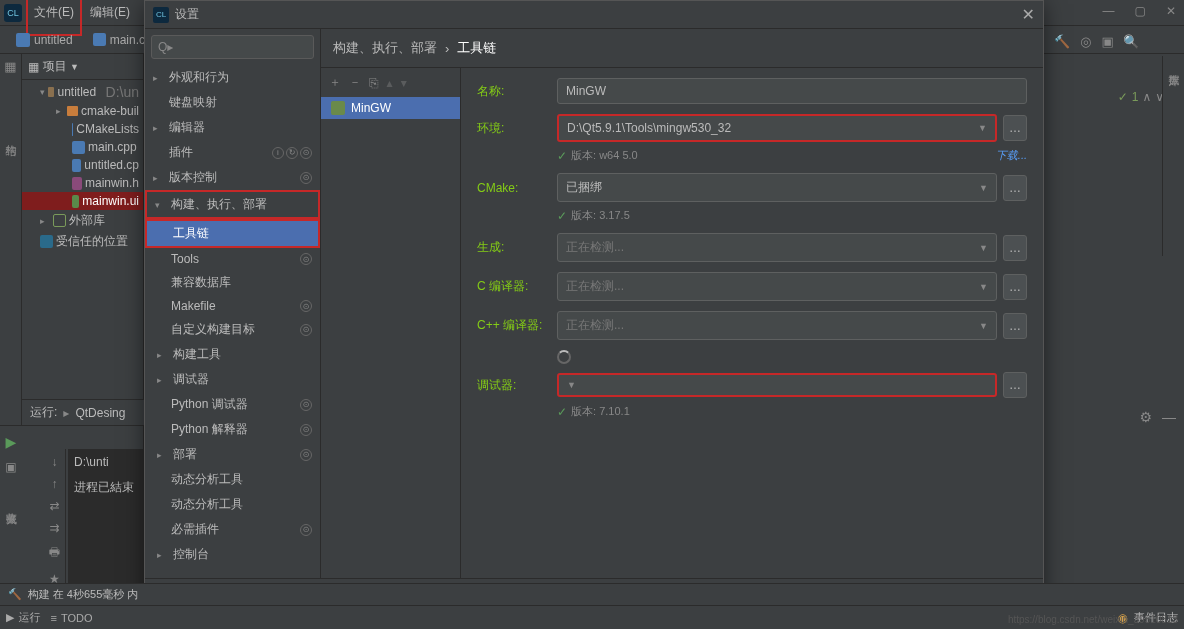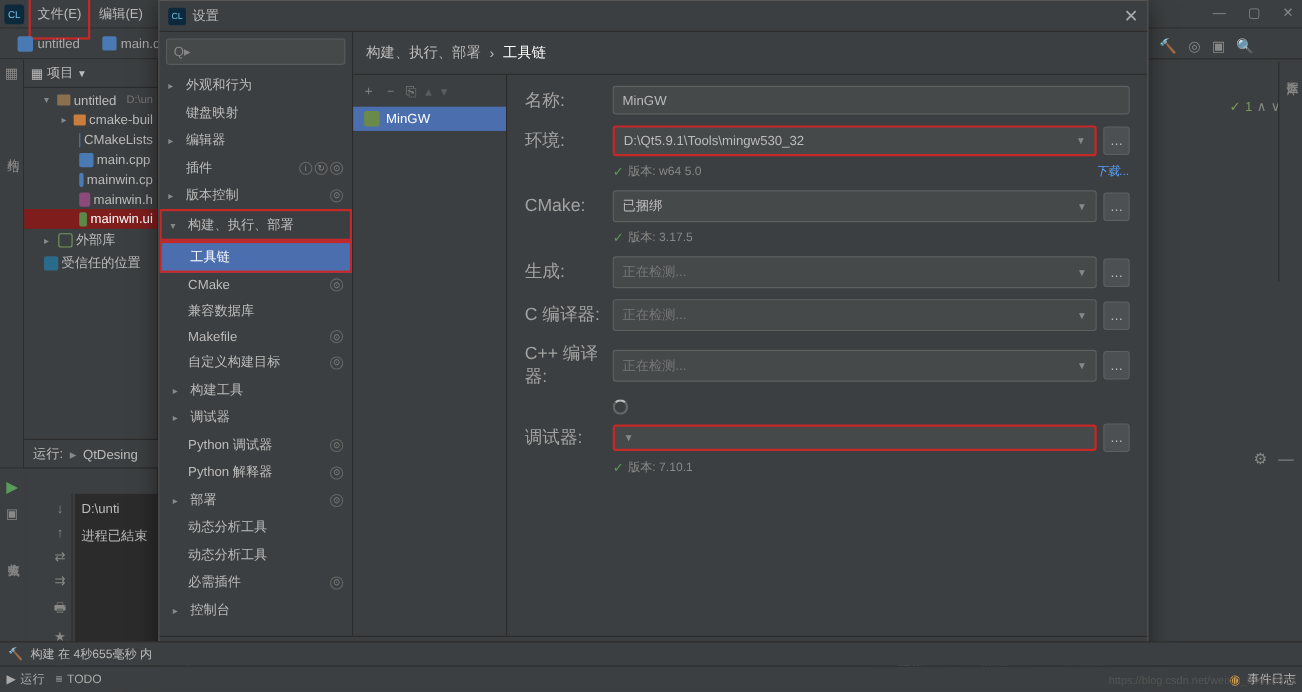--- a/index.html
+++ b/index.html
@@ -64,21 +64,21 @@
 .content-body { display: flex; flex: 1; overflow: hidden; }
 
 .profile-list { width: 140px; border-right: 1px solid #2b2b2b; }
 .profile-toolbar { display: flex; align-items: center; gap: 8px; padding: 6px 8px; color: #888; }
 .profile-item { display: flex; align-items: center; gap: 6px; padding: 4px 10px; }
 .profile-item.selected { background: #4b6eaf; color: #fff; }
 .mingw-icon { width: 14px; height: 14px; background: #6a8a4a; border-radius: 2px; }
 
 .form-area { flex: 1; padding: 10px 16px; overflow-y: auto; }
 .form-row { display: flex; align-items: center; margin-bottom: 10px; }
-.form-label { width: 80px; color: #a3a3a3; font-size: 16px; }
+.form-label { width: 80px; color: #84cc16; font-size: 12px; }
 .form-input { flex: 1; background: #45494a; border: 1px solid #5e6060; border-radius: 3px; padding: 5px 8px; color: #bbb; font-size: 12px; }
 .form-select { flex: 1; background: #45494a; border: 1px solid #5e6060; border-radius: 3px; padding: 5px 8px; color: #bbb; font-size: 12px; display: flex; align-items: center; justify-content: space-between; }
 .form-select.red-box { border: 2px solid #c62828; }
 .select-arrow { font-size: 9px; color: #888; }
 .browse-btn { width: 24px; height: 26px; margin-left: 6px; background: #4c5052; border: 1px solid #5e6060; border-radius: 3px; display: flex; align-items: center; justify-content: center; color: #bbb; font-size: 12px; }
 .check-line { margin-left: 80px; display: flex; align-items: center; gap: 4px; font-size: 11px; color: #888; margin-bottom: 10px; margin-top: -4px; }
 .check-mark { color: #5a9a5a; font-size: 12px; }
 .download-link { margin-left: auto; color: #589df6; cursor: pointer; font-style: italic; }
 .spinner { margin-left: 80px; width: 14px; height: 14px; border: 2px solid #666; border-top-color: #bbb; border-radius: 50%; margin-bottom: 8px; }
 .debugger-select { flex: 1; background: #45494a; border: 2px solid #c62828; border-radius: 3px; padding: 5px 8px; color: #bbb; font-size: 12px; display: flex; align-items: center; justify-content: space-between; }
@@ -162,37 +162,37 @@
 <div class="main-layout">
   <div class="left-gutter">
     <span class="gutter-icon">▦</span>
     <span class="gutter-text">结构</span>
   </div>
   <div class="project-panel">
     <div class="project-header">
       <span>▦</span>&nbsp;<span>项目</span>&nbsp;<span style="font-size:9px;">▼</span>
     </div>
     <div class="tree">
-      <div class="tree-item indent1"><span class="chevron">▾</span><span class="folder-icon"></span><span>untitled</span>&nbsp;<span style="color:#777;font-size:10px;">D:\un</span></div>
+      <div class="tree-item indent1"><span class="chevron">▾</span><span class="folder-icon"></span><span>untitled</span>&nbsp;<span style="color:#777;font-size:14px;">D:\un</span></div>
       <div class="tree-item indent2">
           <span class="chevron">▸</span>
           <span class="folder-icon orange"></span>
           <span>cmake-buil</span>
         </div>
       <div class="tree-item indent3">
           <span class="cpp-icon"></span>
           <span>CMakeLists</span>
         </div>
       <div class="tree-item indent3">
           <span class="cpp-icon"></span>
           <span>main.cpp</span>
         </div>
       <div class="tree-item indent3">
           <span class="cpp-icon"></span>
-          <span>mainwin.cp</span>
+          <span>untitled.cp</span>
         </div>
       <div class="tree-item indent3">
           <span class="h-icon"></span>
           <span>mainwin.h</span>
         </div>
       <div class="tree-item indent3 selected">
           <span class="ui-icon"></span>
           <span>mainwin.ui</span>
         </div>
       <div class="tree-item indent1">
@@ -277,21 +277,21 @@
             </span>
           </div>
         <div class="settings-item top red-box">
             <span class="chevron">▾</span>
             <span>构建、执行、部署</span>
           </div>
         <div class="settings-item sub selected red-box">
             <span>工具链</span>
           </div>
         <div class="settings-item sub">
-            <span>CMake</span>
+            <span>Tools</span>
             <span class="badge-icons">
               <span class="circle-badge">⊙</span>
             </span>
           </div>
         <div class="settings-item sub">
             <span>兼容数据库</span>
           </div>
         <div class="settings-item sub">
             <span>Makefile</span>
             <span class="badge-icons">

